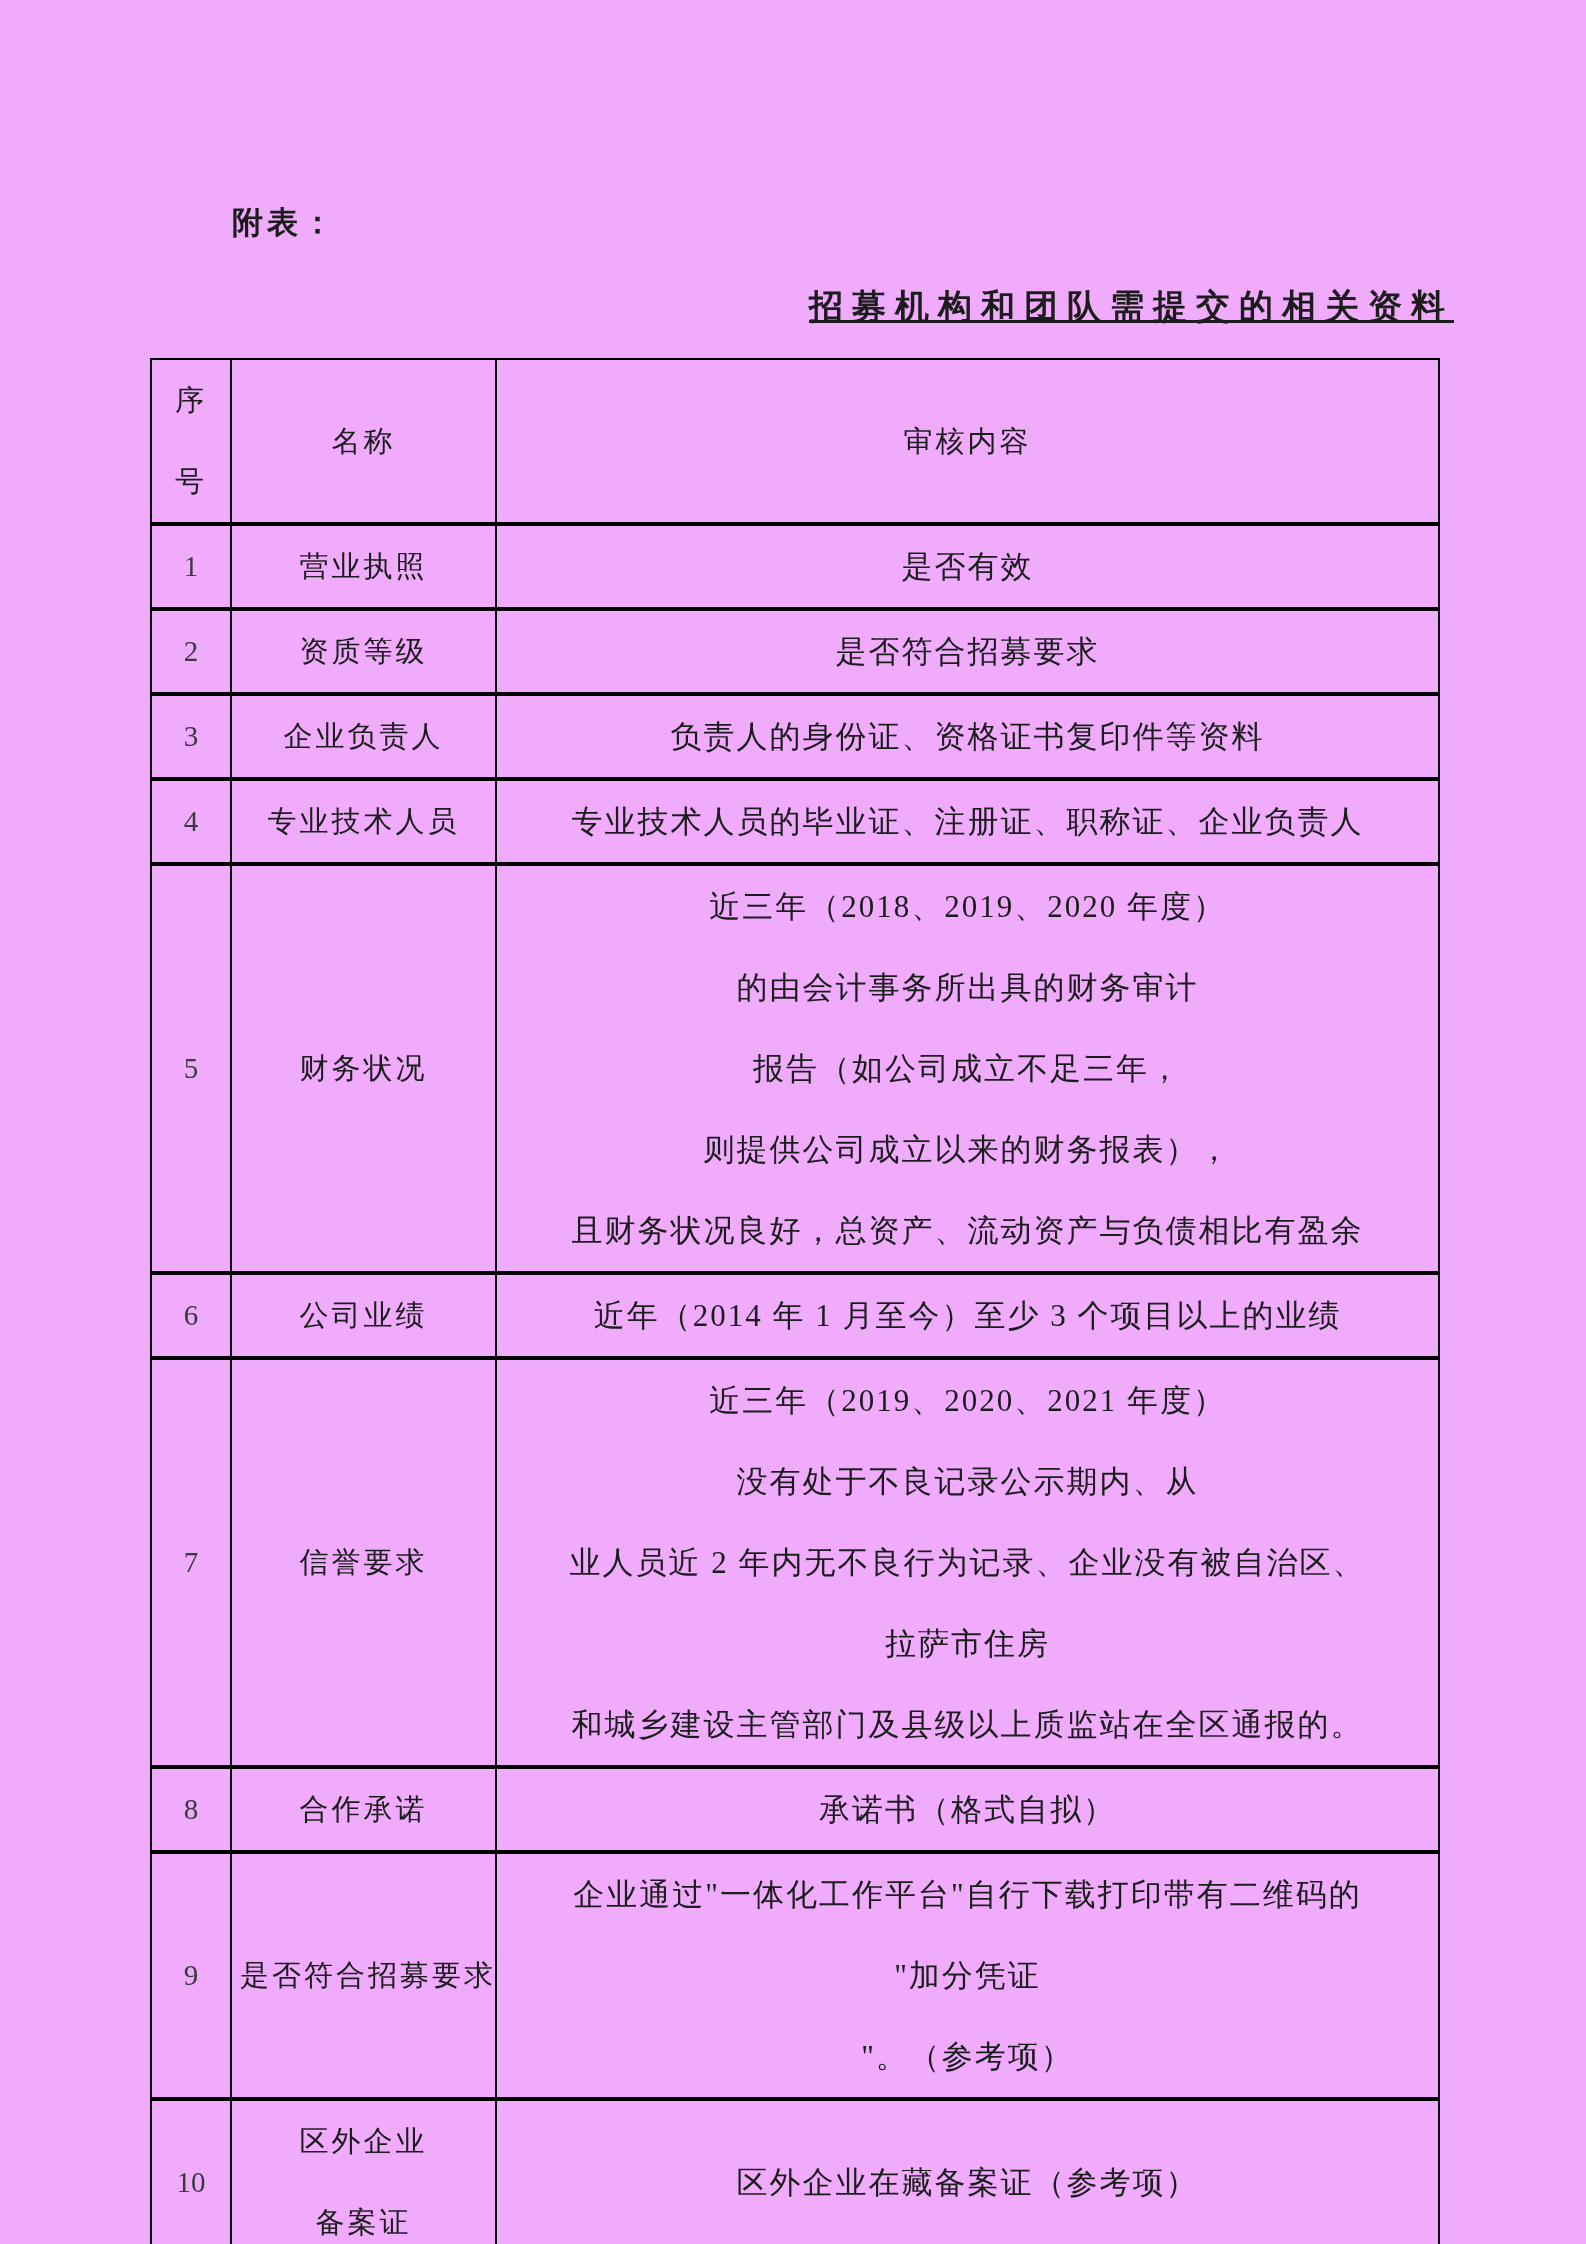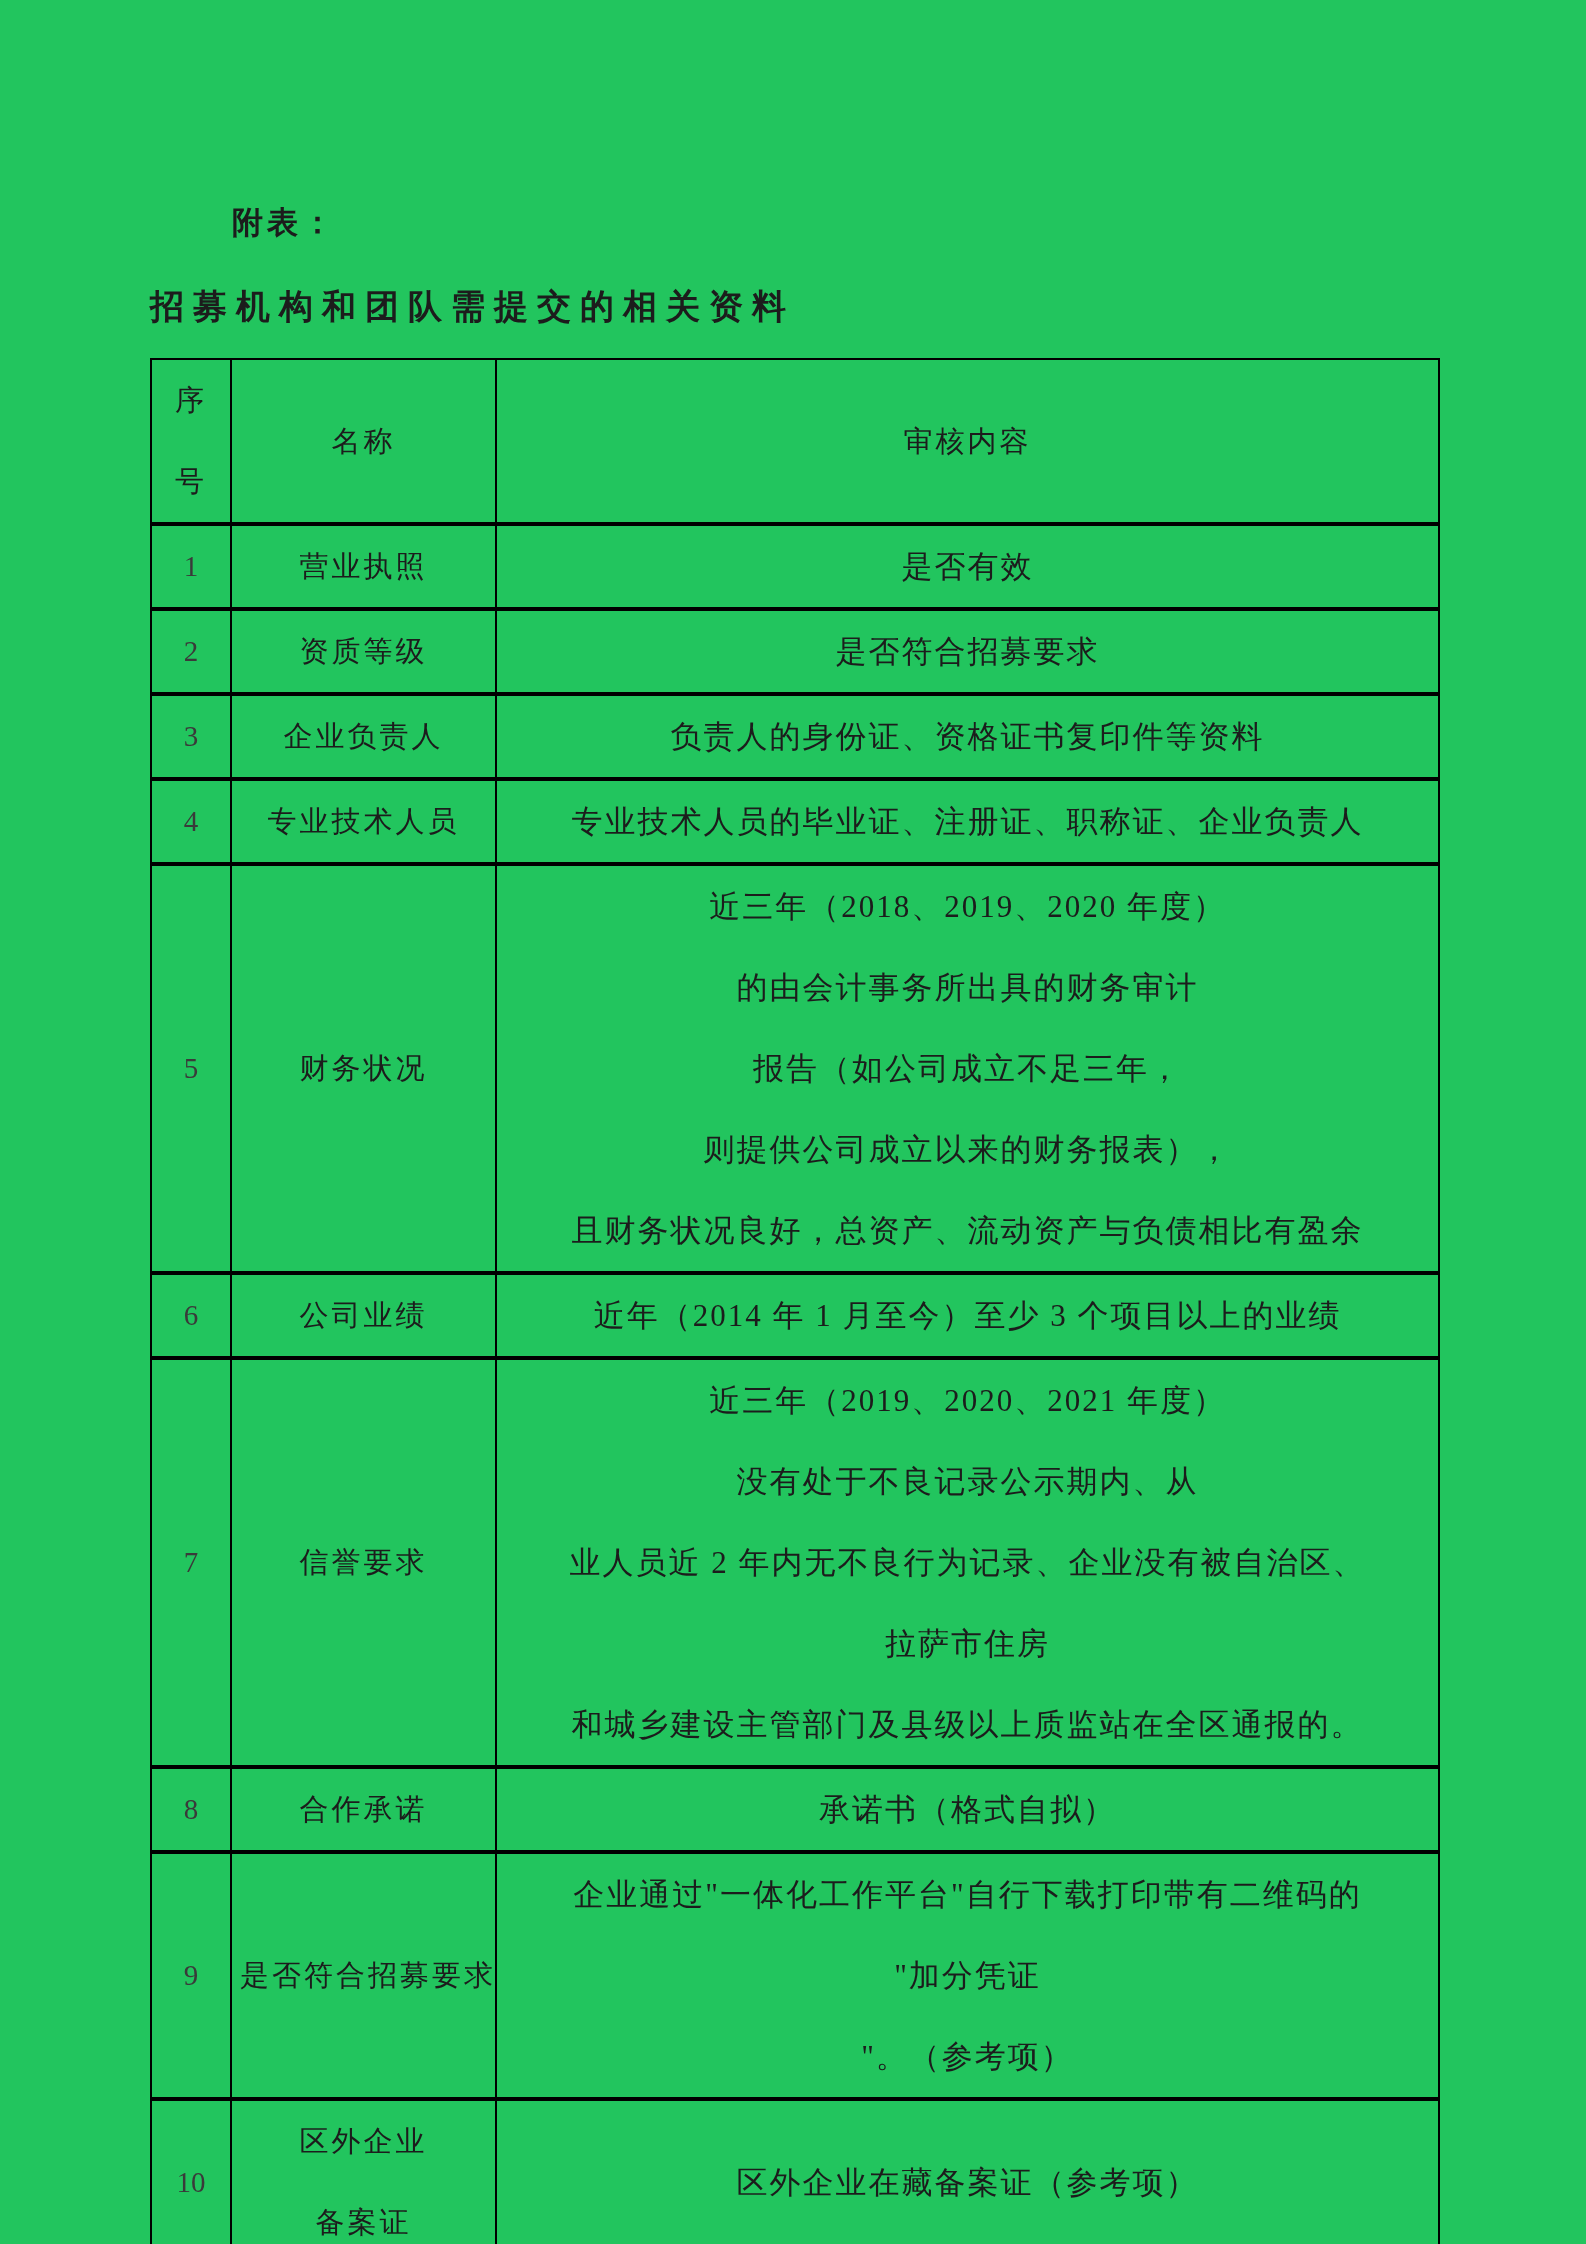--- a/index.html
+++ b/index.html
@@ -4,44 +4,45 @@
 <style>
   html, body {
     margin: 0;
     padding: 0;
     background: #ffffff;
   }
   .page {
     position: relative;
     width: 1586px;
     height: 2244px;
-    background: #22c55e;
+    background: #f0abfc;
     color: #1c1c1c;
     font-family: "Liberation Serif", "DejaVu Serif", serif;
     overflow: hidden;
   }
   .doc-label {
     position: absolute;
     top: 202px;
     left: 232px;
     font-size: 31px;
     font-weight: bold;
     letter-spacing: 4px;
     white-space: pre;
   }
   .doc-title {
     position: absolute;
     top: 284px;
-    left: 150px;
+    left: 164px;
     width: 1290px;
-    text-align: left;
+    text-align: right;
     font-size: 34px;
     font-weight: bold;
     letter-spacing: 9px;
     white-space: pre;
+    text-decoration: underline;
   }
   table.doc-table {
     position: absolute;
     top: 358px;
     left: 150px;
     width: 1290px;
     border-collapse: collapse;
     table-layout: fixed;
     border: 2px solid #000;
     border-bottom: 5px solid #000;

